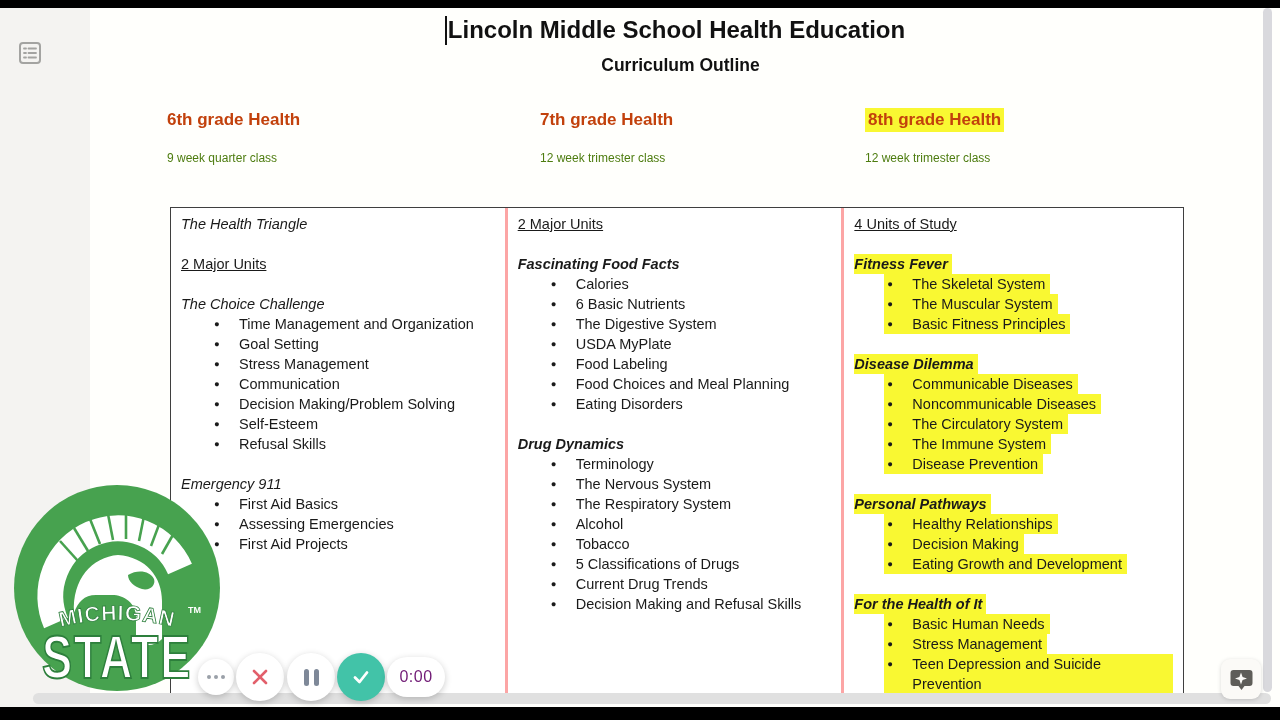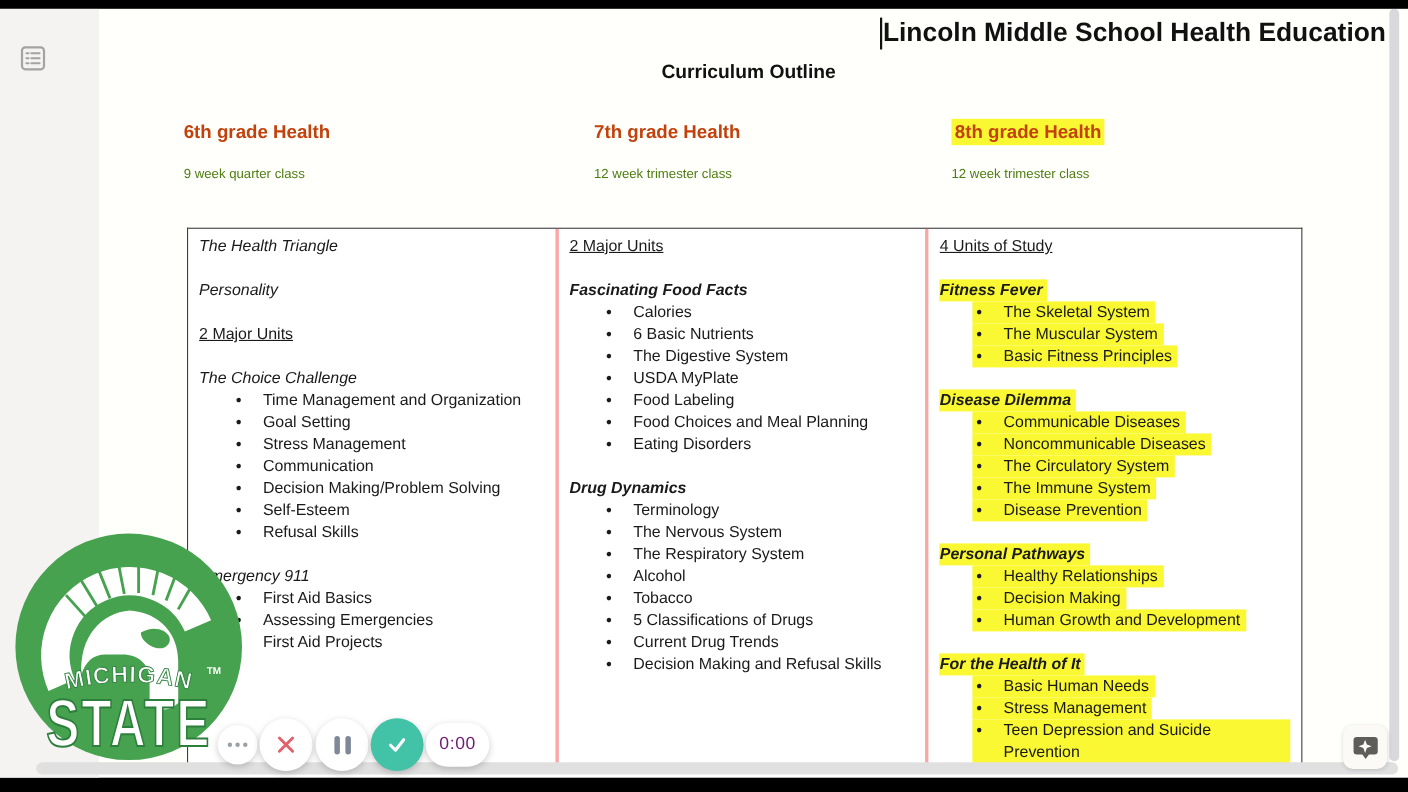--- a/index.html
+++ b/index.html
@@ -12,21 +12,21 @@
   .side-strip { position:absolute; left:0; top:0; width:90px; height:100%;
                 background:#f4f3f1; z-index:1; }
   .outline-btn { position:absolute; left:18px; top:33px; width:24px; height:24px;
                  z-index:2; cursor:pointer; }
   .v-scrollbar { position:absolute; right:8px; top:0; width:9px; height:684px;
                  background:#d9d9dd; border-radius:5px; z-index:6; }
   .h-scrollbar { position:absolute; left:33px; top:685px; height:11px; right:9px;
                  background:#e0e0e0; border-radius:6px; z-index:6; }
 
   
-  .doc-title-wrap { position:absolute; left:90px; right:20px; top:6px; text-align:right;
+  .doc-title-wrap { position:absolute; left:90px; right:20px; top:6px; text-align:center;
                     z-index:2; }
   .doc-title { font-size:24px; font-weight:bold; color:#111; line-height:32px;
                display:inline-flex; align-items:center; }
   .caret { display:inline-block; width:2px; height:29px; background:#111; margin-right:1px; }
   .doc-subtitle { position:absolute; left:90px; right:9px; top:44px; text-align:center;
                   font-size:17.5px; font-weight:bold; color:#111; line-height:26px; z-index:2; }
 
   .grade { position:absolute; top:100px; z-index:2; }
   .grade .gname { font-size:17px; font-weight:bold; color:#c2410c; line-height:24px;
                   width:fit-content; }
@@ -114,23 +114,20 @@
     <div class="gname hl">8th grade Health</div>
     <div class="gdur">12 week trimester class</div>
   </div>
 
   <div class="curr-table">
     <div class="cell">
         <div class="block">
           <div class="bhead italic">The Health Triangle</div>
         </div>
         <div class="block">
-          <div class="bhead italic">Personality</div>
-        </div>
-        <div class="block">
           <div class="bhead underline">2 Major Units</div>
         </div>
         <div class="block">
           <div class="bhead italic">The Choice Challenge</div>
           <ul>
             <li>Time Management and Organization</li>
             <li>Goal Setting</li>
             <li>Stress Management</li>
             <li>Communication</li>
             <li>Decision Making/Problem Solving</li>
@@ -197,21 +194,21 @@
             <li class="hl">The Circulatory System</li>
             <li class="hl">The Immune System</li>
             <li class="hl">Disease Prevention</li>
           </ul>
         </div>
         <div class="block">
           <div class="bhead bold-italic hl">Personal Pathways</div>
           <ul>
             <li class="hl">Healthy Relationships</li>
             <li class="hl">Decision Making</li>
-            <li class="hl">Human Growth and Development</li>
+            <li class="hl">Eating Growth and Development</li>
           </ul>
         </div>
         <div class="block">
           <div class="bhead bold-italic hl">For the Health of It</div>
           <ul>
             <li class="hl">Basic Human Needs</li>
             <li class="hl">Stress Management</li>
             <li class="hl">Teen Depression and Suicide Prevention</li>
           </ul>
         </div>

